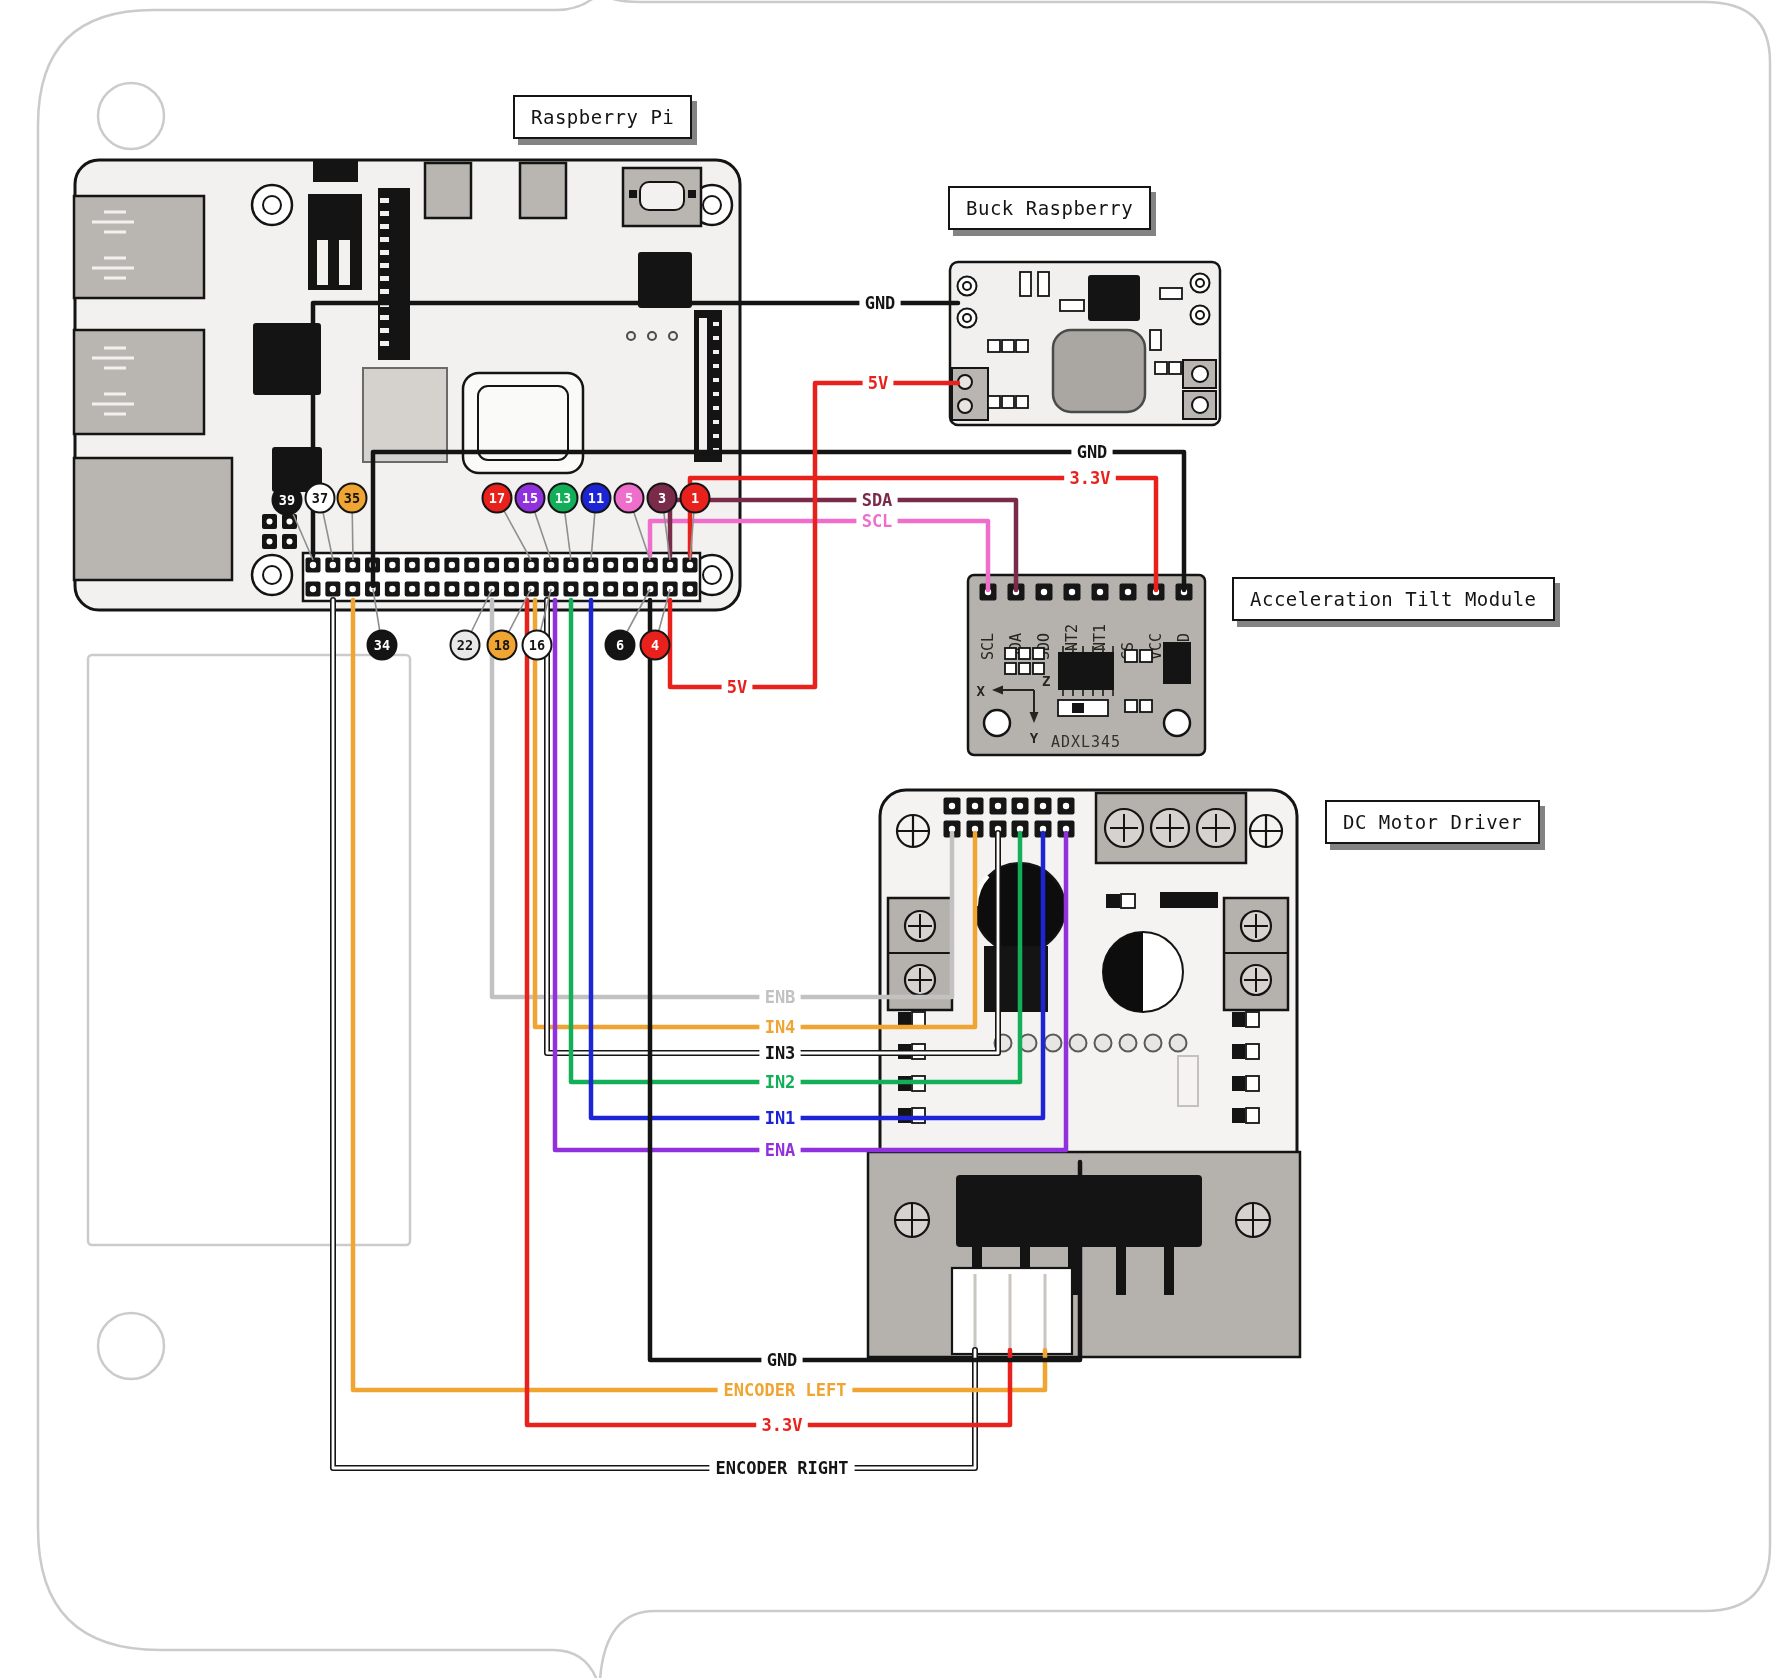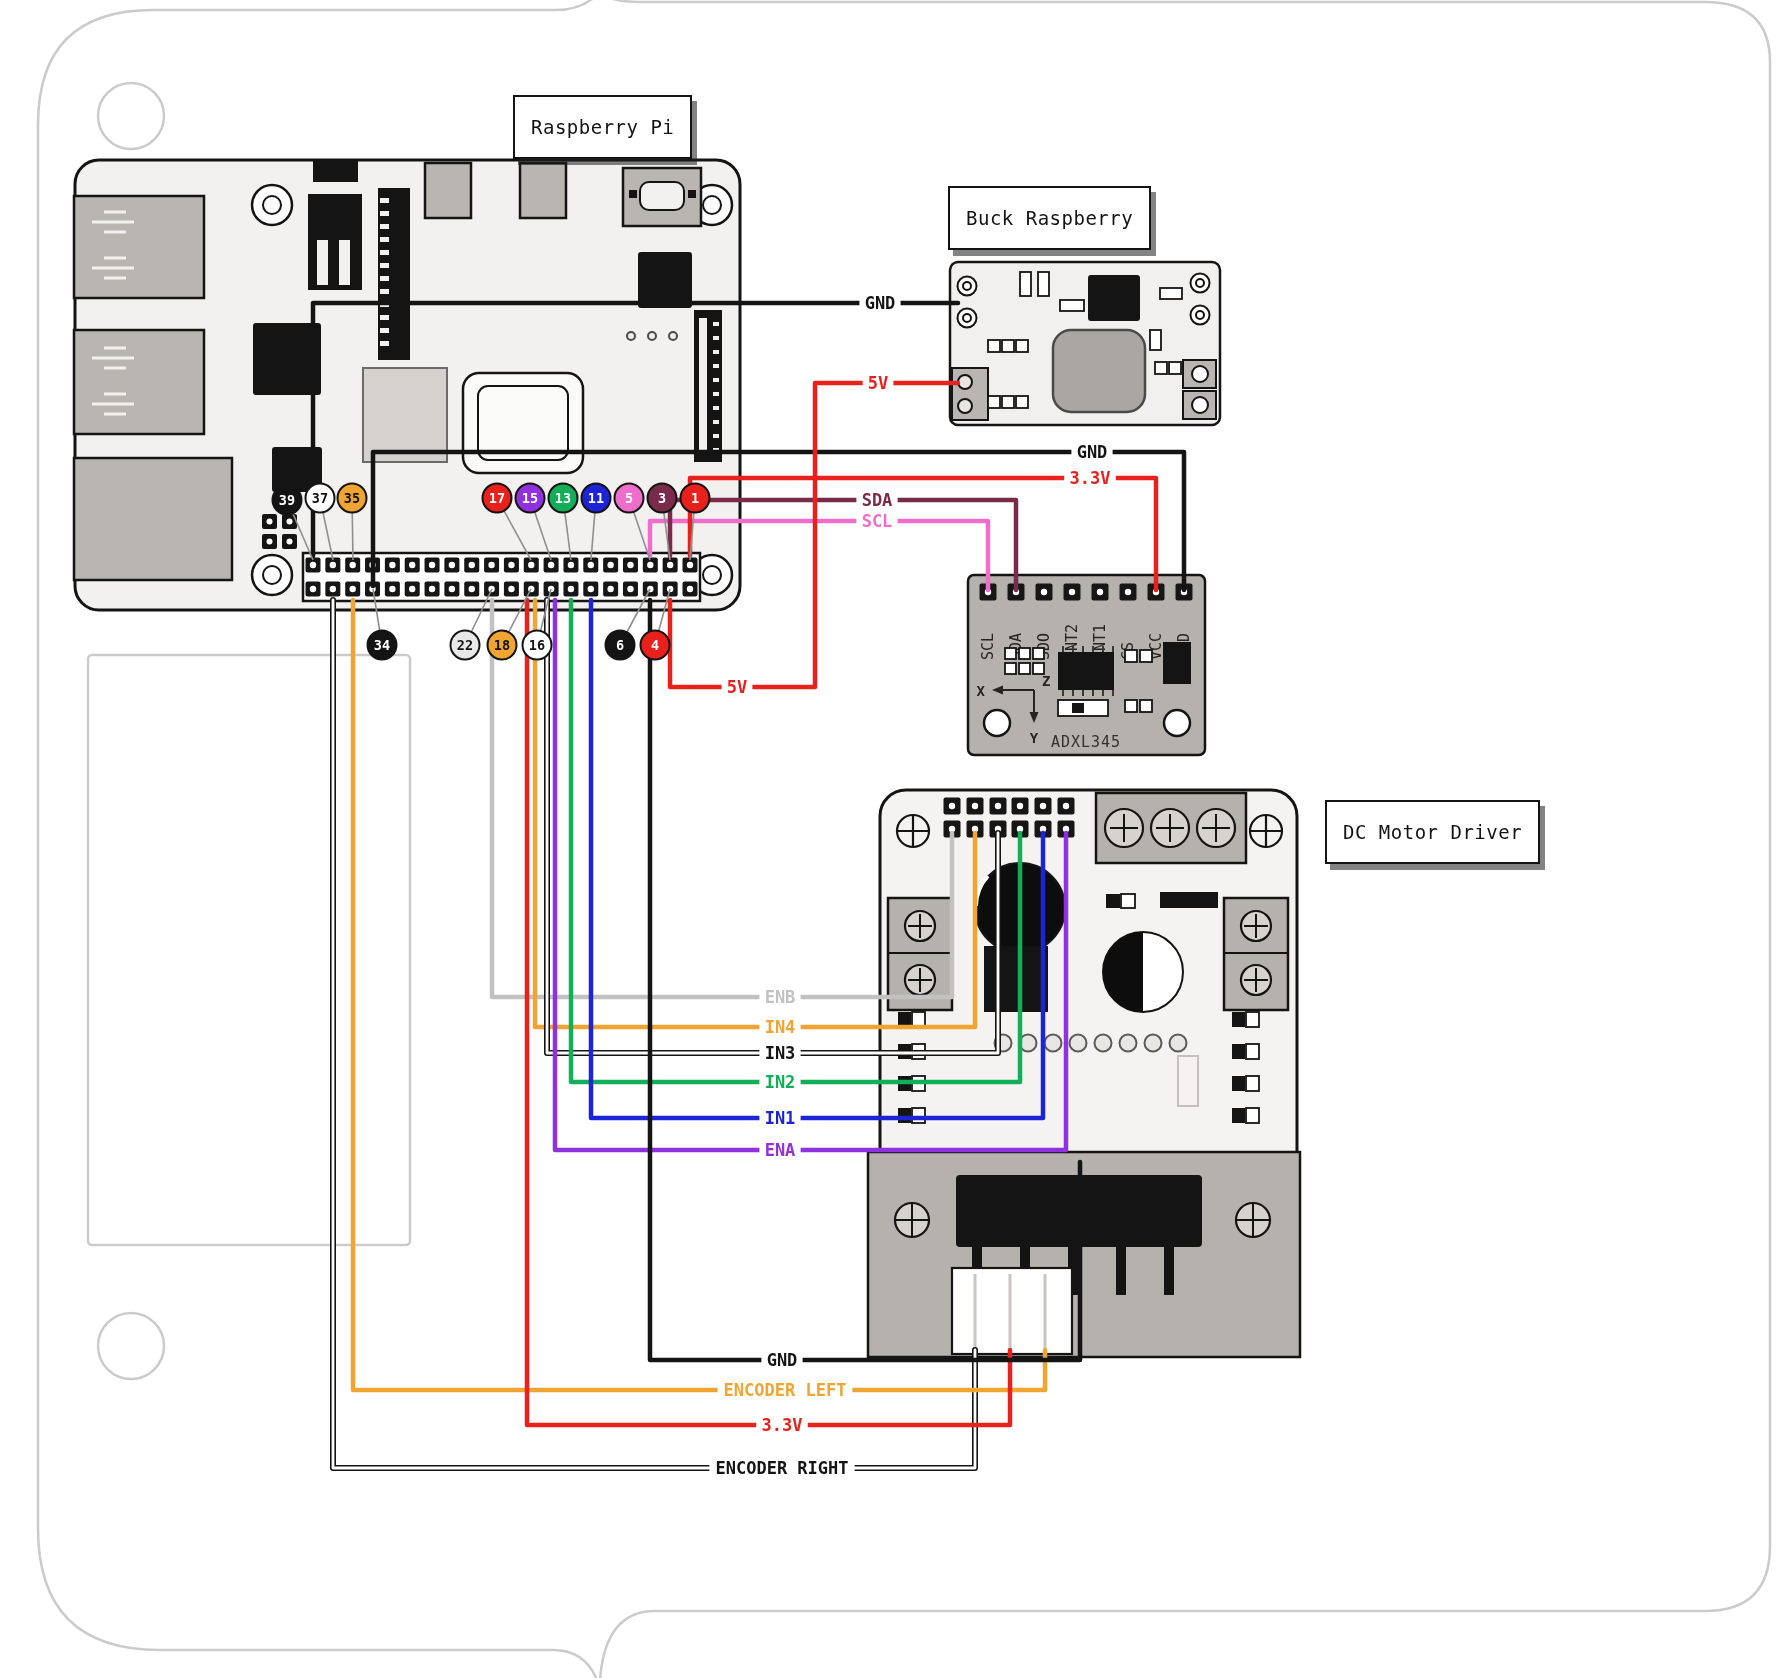--- a/index.html
+++ b/index.html
@@ -2,21 +2,21 @@
 <html><head>
 <meta charset="utf-8">
 <style>
   *{margin:0;padding:0;box-sizing:border-box}
   html,body{background:#fff}
   body{font-family:"DejaVu Sans Mono","Liberation Mono",monospace}
   #stage{position:relative;width:1781px;height:1678px;background:#fff;overflow:hidden}
   #scene{position:absolute;left:0;top:0}
   .title-box{
     position:absolute;background:#fff;border:2.5px solid #141414;
-    padding:19px 16px;font-size:19px;letter-spacing:.5px;white-space:nowrap;
+    padding:9px 16px;font-size:19px;letter-spacing:.5px;white-space:nowrap;
     box-shadow:5px 6px 0 rgba(30,30,30,.55);color:#141414;
     font-family:"DejaVu Sans Mono","Liberation Mono",monospace}
 </style>
 </head>
 <body>
 
 <div id="stage">
 
 <svg id="scene" width="1781" height="1678" viewBox="0 0 1781 1678">
 
@@ -563,15 +563,16 @@
         <text x="537" y="650" text-anchor="middle" font-size="13.5" font-weight="bold" fill="#141414" font-family="DejaVu Sans Mono, Liberation Mono, monospace">16</text>
         <circle cx="620" cy="645" r="14.5" fill="#141414" stroke="#141414" stroke-width="2"></circle>
         <text x="620" y="650" text-anchor="middle" font-size="13.5" font-weight="bold" fill="#ffffff" font-family="DejaVu Sans Mono, Liberation Mono, monospace">6</text>
         <circle cx="655" cy="645" r="14.5" fill="#e8211d" stroke="#141414" stroke-width="2"></circle>
         <text x="655" y="650" text-anchor="middle" font-size="13.5" font-weight="bold" fill="#ffffff" font-family="DejaVu Sans Mono, Liberation Mono, monospace">4</text>
       </g>
 </svg>
 
 <div class="title-box" style="left:513px;top:95px">Raspberry Pi</div>
 <div class="title-box" style="left:948px;top:186px">Buck Raspberry</div>
+<div class="title-box" style="left:1232px;top:577px">Acceleration Tilt Module</div>
 <div class="title-box" style="left:1325px;top:800px">DC Motor Driver</div>
 
 </div>
 
 </body></html>

